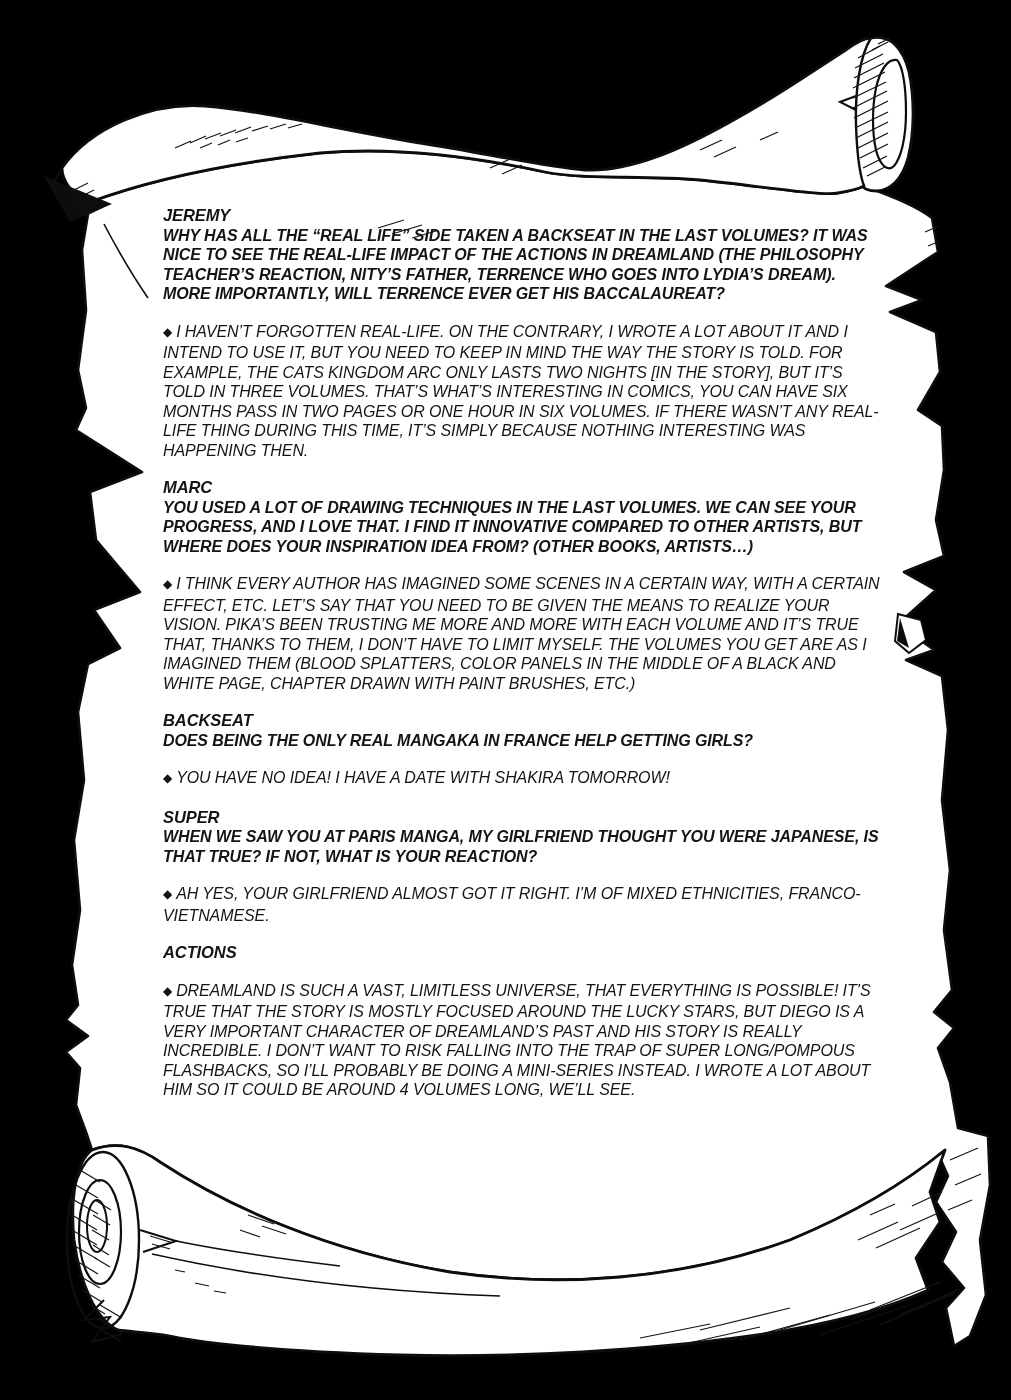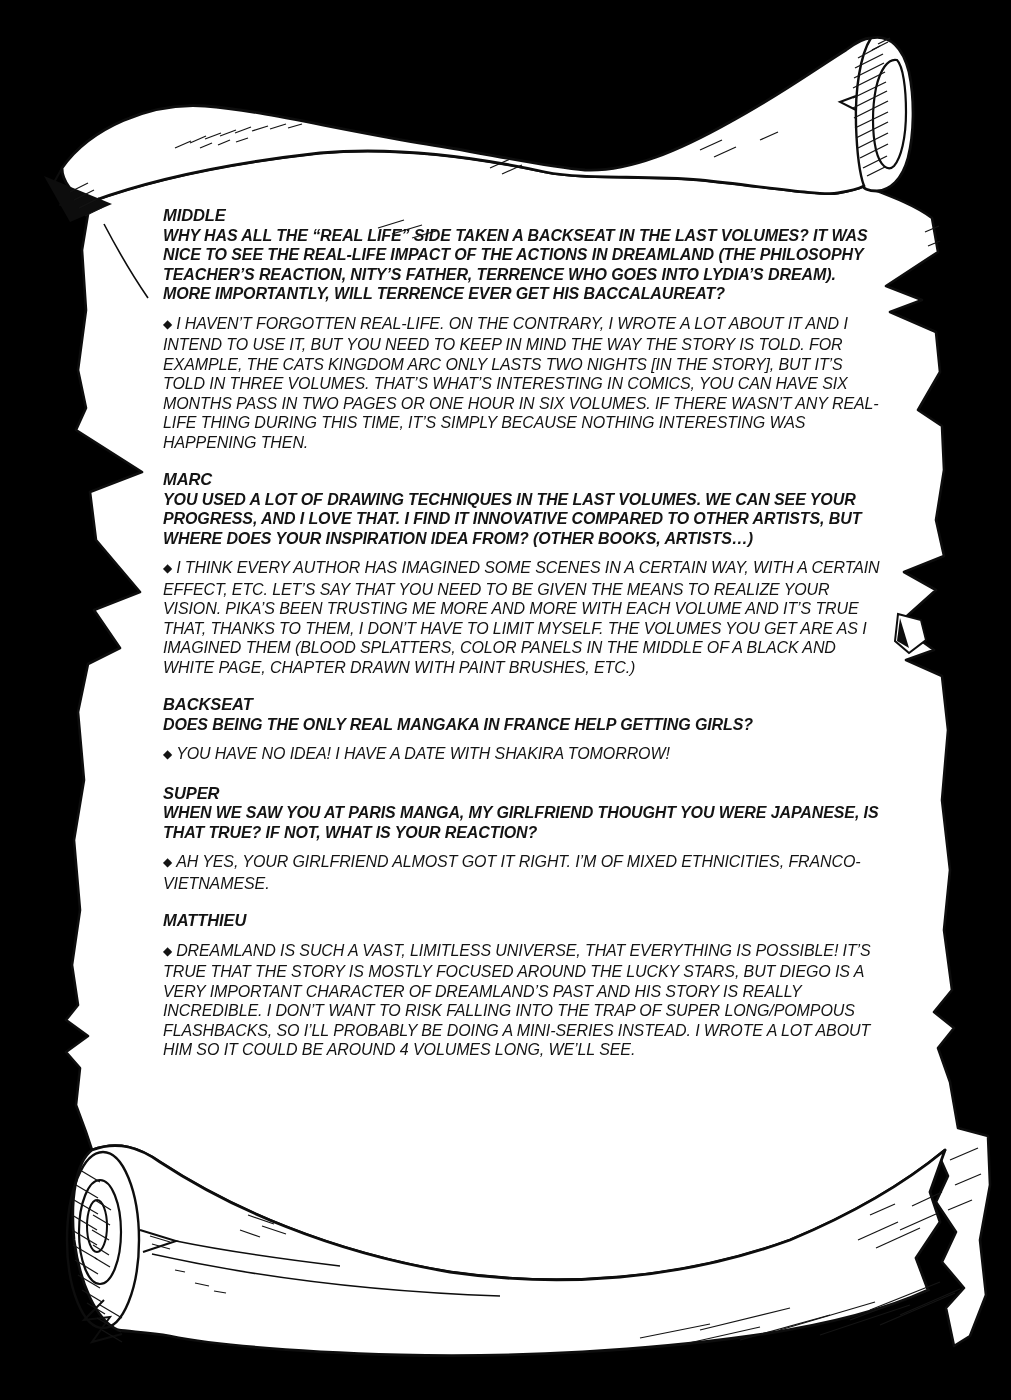--- a/index.html
+++ b/index.html
@@ -4,21 +4,21 @@
 <style>
   html,body{margin:0;padding:0;background:#000;}
   .page{position:relative;width:1011px;height:1400px;background:#000;overflow:hidden;
         font-family:"Liberation Sans",sans-serif;}
   .scroll-art{position:absolute;left:0;top:0;width:1011px;height:1400px;}
   .text-col{position:absolute;left:163px;top:206px;width:724px;color:#141414;
             font-style:italic;font-size:16px;line-height:19.5px;letter-spacing:-0.1px;}
   .qa + .qa{margin-top:18px;}
   .asker{font-weight:bold;font-size:16.5px;margin:0;}
   .question{margin:0;font-weight:bold;}
-  .answer{margin:10px 0 0 0;}
+  .answer{margin:18px 0 0 0;}
   .bullet{font-size:12px;font-style:normal;display:inline-block;margin-right:4px;
           transform:translateY(-1px);}
 </style>
 </head>
 <body>
 
 <div class="page">
 
   <svg class="scroll-art" viewBox="0 0 1011 1400" xmlns="http://www.w3.org/2000/svg">
     <rect x="0" y="0" width="1011" height="1400" fill="#000"></rect>
@@ -202,21 +202,21 @@
         <path d="M 195,1283 l 14,3"></path>
           <path d="M 214,1291 l 12,2"></path>
           <path d="M 175,1270 l 10,2"></path>
       </g>
     </g>
   </svg>
 
   <div class="text-col">
 
     <section class="qa">
-      <p class="asker">MIDDLE</p>
+      <p class="asker">JEREMY</p>
       <p class="question">WHY HAS ALL THE “REAL LIFE” SIDE TAKEN A BACKSEAT IN THE LAST VOLUMES? IT WAS NICE TO SEE THE REAL-LIFE IMPACT OF THE ACTIONS IN DREAMLAND (THE PHILOSOPHY TEACHER’S REACTION, NITY’S FATHER, TERRENCE WHO GOES INTO LYDIA’S DREAM). MORE IMPORTANTLY, WILL TERRENCE EVER GET HIS BACCALAUREAT?</p>
       <p class="answer"><span class="bullet">◆</span><span>I HAVEN’T FORGOTTEN REAL-LIFE. ON THE CONTRARY, I WROTE A LOT ABOUT IT AND I INTEND TO USE IT, BUT YOU NEED TO KEEP IN MIND THE WAY THE STORY IS TOLD. FOR EXAMPLE, THE CATS KINGDOM ARC ONLY LASTS TWO NIGHTS [IN THE STORY], BUT IT’S TOLD IN THREE VOLUMES. THAT’S WHAT’S INTERESTING IN COMICS, YOU CAN HAVE SIX MONTHS PASS IN TWO PAGES OR ONE HOUR IN SIX VOLUMES. IF THERE WASN’T ANY REAL-LIFE THING DURING THIS TIME, IT’S SIMPLY BECAUSE NOTHING INTERESTING WAS HAPPENING THEN.</span></p>
     </section>
 
     <section class="qa">
       <p class="asker">MARC</p>
       <p class="question">YOU USED A LOT OF DRAWING TECHNIQUES IN THE LAST VOLUMES. WE CAN SEE YOUR PROGRESS, AND I LOVE THAT. I FIND IT INNOVATIVE COMPARED TO OTHER ARTISTS, BUT WHERE DOES YOUR INSPIRATION IDEA FROM? (OTHER BOOKS, ARTISTS…)</p>
       <p class="answer"><span class="bullet">◆</span><span>I THINK EVERY AUTHOR HAS IMAGINED SOME SCENES IN A CERTAIN WAY, WITH A CERTAIN EFFECT, ETC. LET’S SAY THAT YOU NEED TO BE GIVEN THE MEANS TO REALIZE YOUR VISION. PIKA’S BEEN TRUSTING ME MORE AND MORE WITH EACH VOLUME AND IT’S TRUE THAT, THANKS TO THEM, I DON’T HAVE TO LIMIT MYSELF. THE VOLUMES YOU GET ARE AS I IMAGINED THEM (BLOOD SPLATTERS, COLOR PANELS IN THE MIDDLE OF A BLACK AND WHITE PAGE, CHAPTER DRAWN WITH PAINT BRUSHES, ETC.)</span></p>
     </section>
 
@@ -226,18 +226,18 @@
       <p class="answer"><span class="bullet">◆</span><span>YOU HAVE NO IDEA! I HAVE A DATE WITH SHAKIRA TOMORROW!</span></p>
     </section>
 
     <section class="qa">
       <p class="asker">SUPER</p>
       <p class="question">WHEN WE SAW YOU AT PARIS MANGA, MY GIRLFRIEND THOUGHT YOU WERE JAPANESE, IS THAT TRUE? IF NOT, WHAT IS YOUR REACTION?</p>
       <p class="answer"><span class="bullet">◆</span><span>AH YES, YOUR GIRLFRIEND ALMOST GOT IT RIGHT. I’M OF MIXED ETHNICITIES, FRANCO-VIETNAMESE.</span></p>
     </section>
 
     <section class="qa">
-      <p class="asker">MATTHIEU</p>
+      <p class="asker">ACTIONS</p>
       <p class="answer"><span class="bullet">◆</span><span>DREAMLAND IS SUCH A VAST, LIMITLESS UNIVERSE, THAT EVERYTHING IS POSSIBLE! IT’S TRUE THAT THE STORY IS MOSTLY FOCUSED AROUND THE LUCKY STARS, BUT DIEGO IS A VERY IMPORTANT CHARACTER OF DREAMLAND’S PAST AND HIS STORY IS REALLY INCREDIBLE. I DON’T WANT TO RISK FALLING INTO THE TRAP OF SUPER LONG/POMPOUS FLASHBACKS, SO I’LL PROBABLY BE DOING A MINI-SERIES INSTEAD. I WROTE A LOT ABOUT HIM SO IT COULD BE AROUND 4 VOLUMES LONG, WE’LL SEE.</span></p>
     </section>
 
   </div>
 </div>
 
 </body></html>

